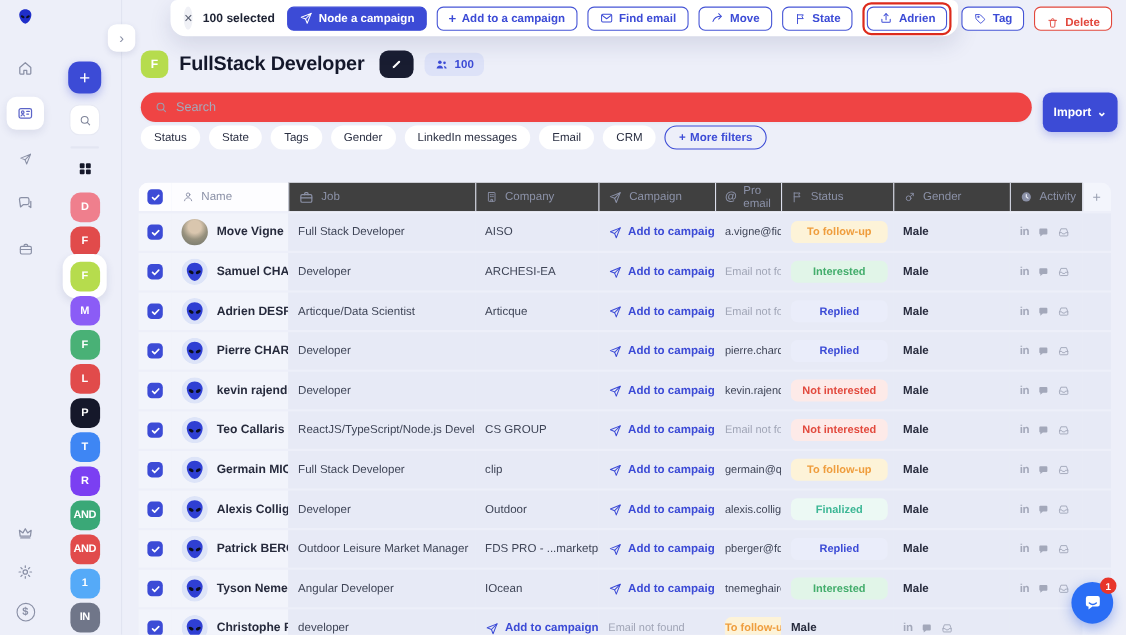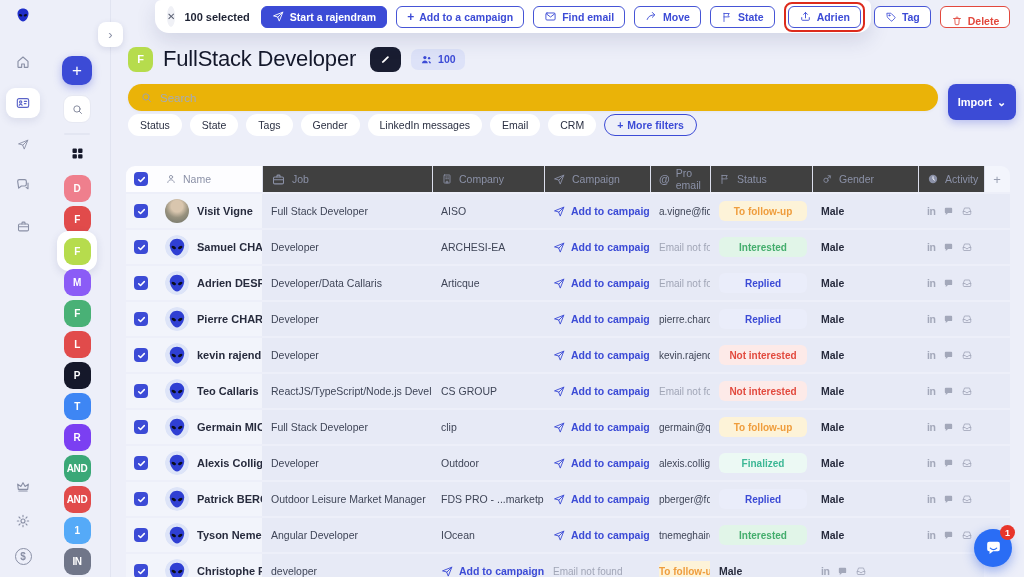--- a/index.html
+++ b/index.html
@@ -37,27 +37,27 @@
   .tb-btn { height:22px; display:inline-flex; align-items:center; gap:5px; padding:0 10px; border-radius:6px; font-size:10.5px; font-weight:700; cursor:pointer; white-space:nowrap; font-family:inherit; }
   .tb-btn.primary { background:#3c4bd6; border:1.5px solid #3c4bd6; color:#fff; }
   .tb-btn.outline { background:#fff; border:1.5px solid #4655d6; color:#3c4bd6; }
   .tb-btn.danger { background:#fff; border:1.5px solid #e2483d; color:#e2483d;align-items:flex-end; }
   .hl-box { border:2.5px solid #dd2b1c; border-radius:8px; padding:2px; display:inline-flex; }
 
   
   #main { position:absolute; left:120px; top:0; width:904px; height:577px; }
   #list-header { position:absolute; left:8px; top:46px; display:flex; align-items:center; gap:10px; }
   #list-avatar { width:25px; height:25px; border-radius:8px; color:#fff; font-weight:700; font-size:11px; display:flex; align-items:center; justify-content:center; }
-  #page-title { font-size:22px; font-weight:400; color:#14182b; letter-spacing:-.2px; }
+  #page-title { font-size:18px; font-weight:700; color:#14182b; letter-spacing:-.2px; }
   #edit-btn { margin-left:4px; width:31px; height:25px; background:#191d31; border:none; border-radius:8px; display:flex; align-items:center; justify-content:center; cursor:pointer; color:#fff; }
   #count-badge { background:#dde2f8; border-radius:7px; height:21px; padding:0 9px; display:flex; align-items:center; gap:5px; color:#3c4bd6; font-size:10.5px; font-weight:700; }
 
   
   #search-row { position:absolute; left:8px; top:84px; width:888px; display:flex; gap:10px; }
-  #search-box { flex:1; height:27px; background:#eab308; border-radius:14px; display:flex; align-items:center; gap:7px; padding:0 12px; color:#9aa0b2; box-shadow:0 1px 3px rgba(40,50,110,.05); }
+  #search-box { flex:1; height:27px; background:#ef4444; border-radius:14px; display:flex; align-items:center; gap:7px; padding:0 12px; color:#9aa0b2; box-shadow:0 1px 3px rgba(40,50,110,.05); }
   #search-box input { border:none; outline:none; flex:1; font-size:11.5px; font-family:inherit; color:#2a2f42; background:transparent; }
   #search-box input::placeholder { color:#a4aabb; }
   #import-btn { width:68px; height:36px; background:#3c4bd6; color:#fff; border:none; border-radius:8px; font-size:11px; font-weight:700; cursor:pointer; display:flex; align-items:center; justify-content:center; gap:5px; font-family:inherit; box-shadow:0 3px 8px rgba(60,75,214,.3); }
 
   
   #filters-row { position:absolute; left:8px; top:114px; display:flex; gap:8px; align-items:center; }
   .chip { height:22px; background:#fff; border:none; border-radius:11px; padding:0 12px; font-size:10.5px; color:#2a2f42; cursor:pointer; font-family:inherit; white-space:nowrap; }
   .chip.more { background:transparent; border:1.4px solid #3c4bd6; color:#3c4bd6; font-weight:600; display:flex; align-items:center; gap:4px; }
 
   
@@ -235,21 +235,21 @@
     </button>
   <span id="sel-count">100 selected</span>
   <span id="toolbar-buttons" style="display:flex;align-items:center;gap:9px;">
       <button class="tb-btn primary">
         <span class="ic">
           <svg viewBox="0 0 24 24" width="13" height="13" fill="none" stroke="currentColor" stroke-width="1.7" stroke-linecap="round" stroke-linejoin="round">
             <path d="M3.5 10.6 20 4l-6.6 16.5-2.8-7.1z"></path>
             <path d="M10.6 13.4 20 4"></path>
           </svg>
         </span>
-        <span>Start a rajendram</span>
+        <span>Node a campaign</span>
       </button>
       <button class="tb-btn outline">
         <span class="ic">
           <span style="font-size:12px;font-weight:700;line-height:1;">+</span>
         </span>
         <span>Add to a campaign</span>
       </button>
       <button class="tb-btn outline">
         <span class="ic">
           <svg viewBox="0 0 24 24" width="13" height="13" fill="none" stroke="currentColor" stroke-width="1.7" stroke-linecap="round" stroke-linejoin="round">
@@ -449,21 +449,21 @@
         <div class="row tgrid">
           <div class="cell namegrp chk">
             <span class="checkbox">
               <svg viewBox="0 0 24 24" width="9" height="9" fill="none" stroke="#fff" stroke-width="4" stroke-linecap="round" stroke-linejoin="round">
                 <path d="m4.5 12.5 5 5L19.5 7"></path>
               </svg>
             </span>
           </div>
           <div class="cell namegrp">
             <span class="row-avatar photo"></span>
-            <span class="nm">Visit Vigne</span>
+            <span class="nm">Move Vigne</span>
           </div>
           <div class="cell">
             <span class="jobtxt">Full Stack Developer</span>
           </div>
           <div class="cell">
             <span class="cotxt">AISO</span>
           </div>
           <div class="cell">
             <span class="camp-link">
               <span class="ic">
@@ -574,21 +574,21 @@
           <div class="cell namegrp">
             <span class="row-avatar"><svg viewBox="0 0 32 32" width="100%" height="100%">
                 <circle cx="16" cy="16" r="16" fill="#dde4f8"></circle>
                 <path d="M16 5c5.6 0 9.6 3.9 9.6 8.7C25.6 20 20.6 27.2 16 27.2S6.4 20 6.4 13.7C6.4 8.9 10.4 5 16 5z" fill="#2f3fd3"></path>
                 <ellipse cx="11.7" cy="16.6" rx="3.2" ry="1.9" transform="rotate(28 11.7 16.6)" fill="#0b0e1d"></ellipse>
                 <ellipse cx="20.3" cy="16.6" rx="3.2" ry="1.9" transform="rotate(-28 20.3 16.6)" fill="#0b0e1d"></ellipse>
               </svg></span>
             <span class="nm">Adrien DESROSES</span>
           </div>
           <div class="cell">
-            <span class="jobtxt">Developer/Data Callaris</span>
+            <span class="jobtxt">Articque/Data Scientist</span>
           </div>
           <div class="cell">
             <span class="cotxt">Articque</span>
           </div>
           <div class="cell">
             <span class="camp-link">
               <span class="ic">
                 <svg viewBox="0 0 24 24" width="13" height="13" fill="none" stroke="currentColor" stroke-width="1.7" stroke-linecap="round" stroke-linejoin="round">
                   <path d="M3.5 10.6 20 4l-6.6 16.5-2.8-7.1z"></path>
                   <path d="M10.6 13.4 20 4"></path>

